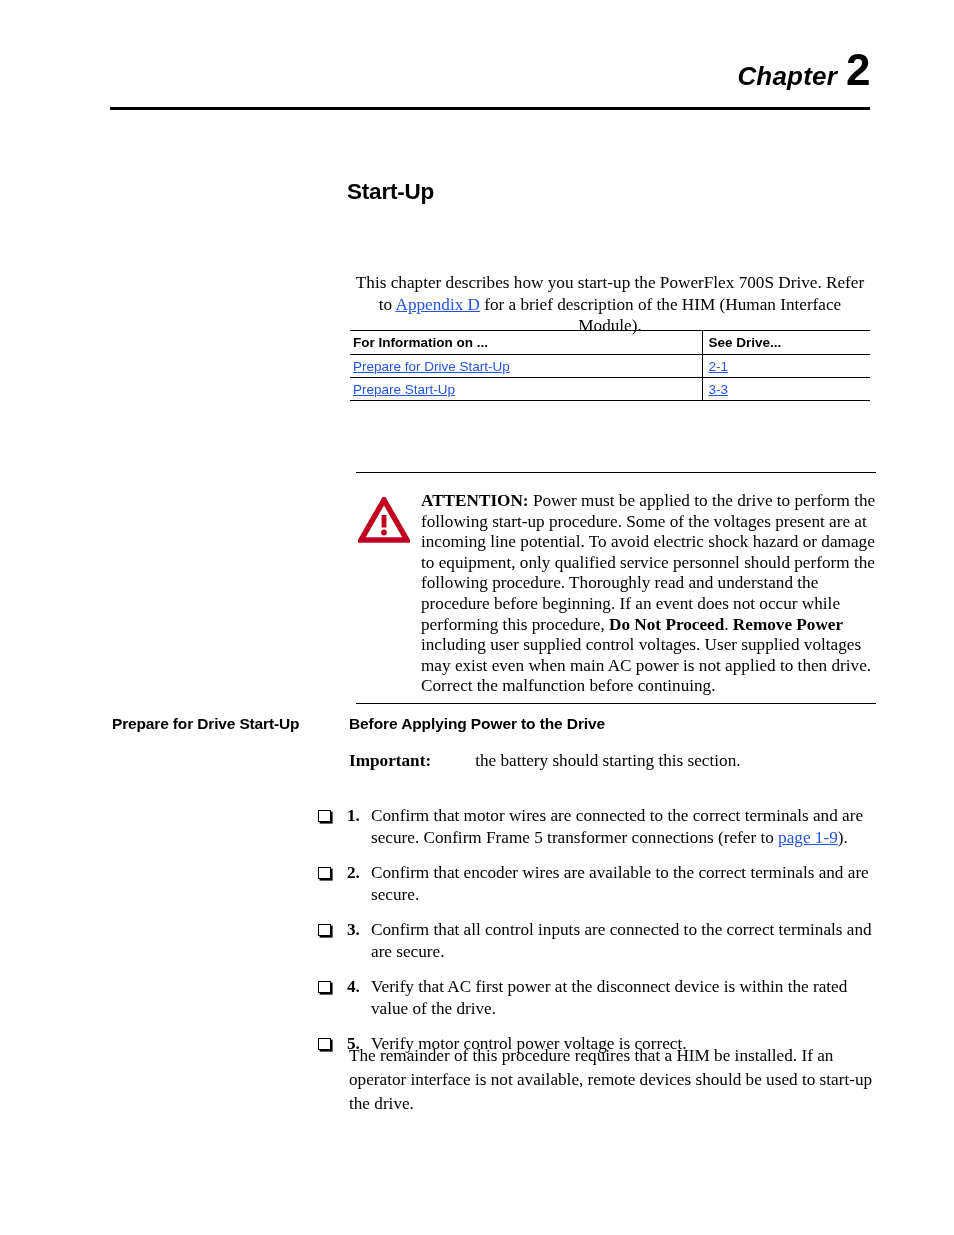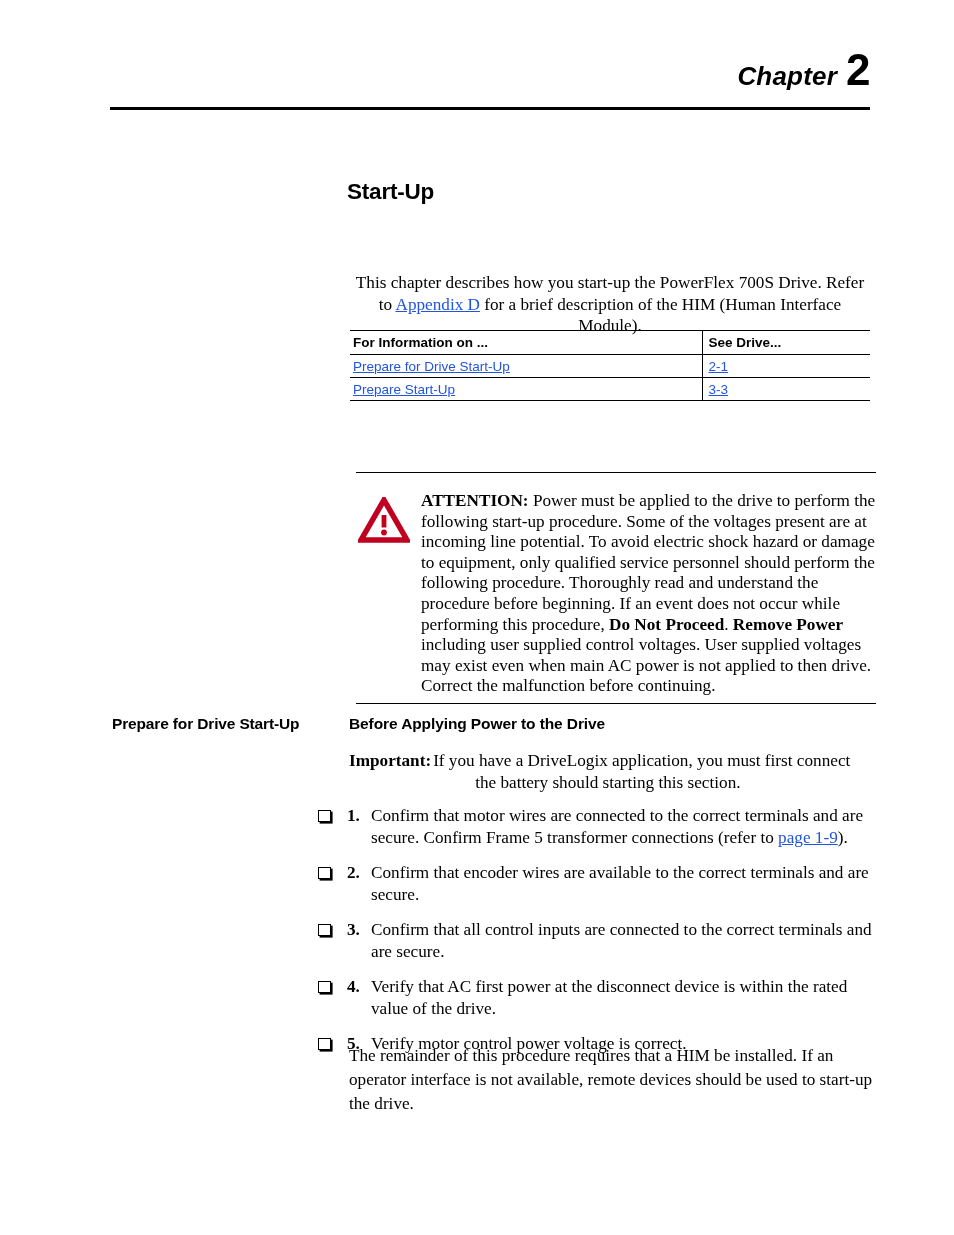--- a/index.html
+++ b/index.html
@@ -295,21 +295,21 @@
         <b>ATTENTION:</b><span>  Power must be applied to the drive to perform the following start-up procedure. Some of the voltages present are at incoming line potential. To avoid electric shock hazard or damage to equipment, only qualified service personnel should perform the following procedure. Thoroughly read and understand the procedure before beginning. If an event does not occur while performing this procedure, </span><b>Do Not Proceed</b><span>. </span><b>Remove Power</b><span> including user supplied control voltages. User supplied voltages may exist even when main AC power is not applied to then drive. Correct the malfunction before continuing.</span>
       </div>
     </div>
   </div>
 
   <div class="margin-heading">Prepare for Drive Start-Up</div>
   <div class="body-heading">Before Applying Power to the Drive</div>
 
   <div class="important">
     <span class="important-label">Important:</span>
-    <span class="important-body"><span>If you have a DriveLogix application, you must first connect</span><span class="cont">the battery should starting this section.</span></span>
+    <span class="important-body"><span class="cont">the battery should starting this section.</span></span>
   </div>
 
   <div class="checklist">
 
     <div class="check-item">
       <div class="check-box"></div>
       <div class="check-num">1.</div>
       <div class="check-text"><span>Confirm that motor wires are connected to the correct terminals and are secure. Confirm Frame 5 transformer connections (refer to </span><span class="doclink">page 1-9</span><span>).</span></div>
     </div>
 

